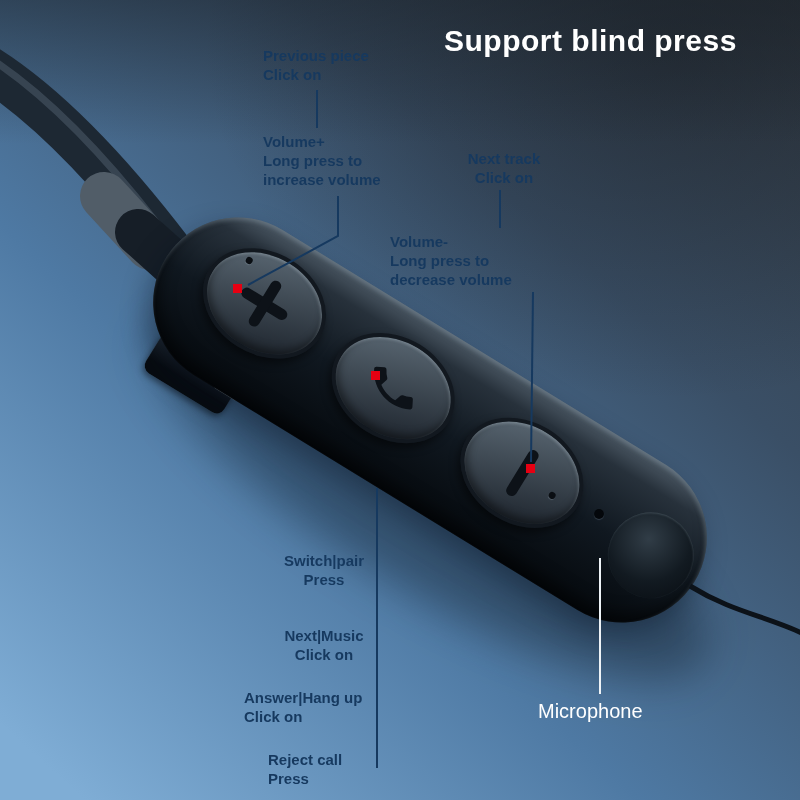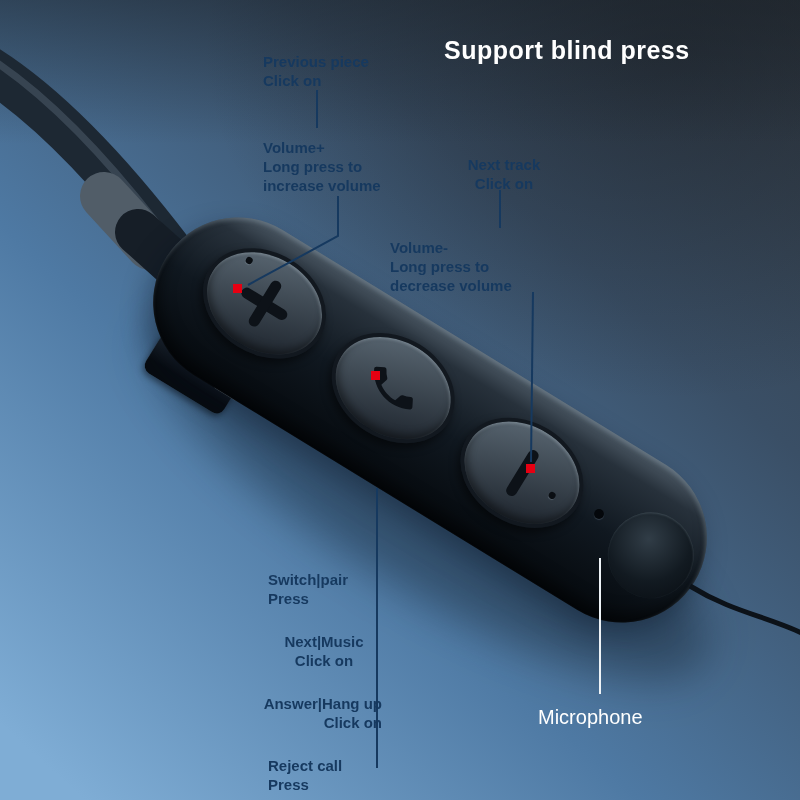--- a/index.html
+++ b/index.html
@@ -58,33 +58,33 @@
   .btn-plus .screw{left:22px;top:15px}
   .btn-minus .screw{left:95px;top:47px}
   .phone-svg{position:absolute;left:50%;top:50%;width:54px;height:54px;margin:-27px 0 0 -27px;
     transform:rotate(-28deg);fill:#0d1218}
   .red-dot{position:absolute;width:9px;height:9px;background:#e60012;z-index:5}
   .rd-plus{left:233px;top:284px}.rd-call{left:371px;top:371px}.rd-minus{left:526px;top:464px}
   .mic-dot{position:absolute;left:594px;top:509px;width:10px;height:10px;border-radius:50%;
     background:#04070b;z-index:5;box-shadow:0 1px 1px rgba(150,170,190,.25)}
   .label{
     position:absolute;color:#16395f;font-size:15px;font-weight:bold;line-height:1.28;
-    white-space:pre-line;z-index:6;margin-top:6px;
+    white-space:pre-line;z-index:6;
   }
   .lbl-prev{left:263px;top:46px}
   .lbl-vplus{left:263px;top:132px}
   .lbl-next{left:448px;top:149px;width:112px;text-align:center}
   .lbl-vminus{left:390px;top:232px;width:146px;}
-  .lbl-switch{left:268px;top:564px;width:112px;}
+  .lbl-switch{left:268px;top:551px;width:112px;text-align:center}
   .lbl-play{left:268px;top:626px;width:112px;text-align:center}
-  .lbl-answer{left:244px;top:688px;width:138px;text-align:right}
+  .lbl-answer{left:244px;top:688px;width:138px;text-align:left}
   .lbl-reject{left:268px;top:750px;width:112px;}
   .lbl-mic{left:538px;top:699px;color:#ffffff;font-size:20px;font-weight:normal;white-space:nowrap}
   .title{
-    position:absolute;left:444px;top:36px;color:#ffffff;font-size:25px;font-weight:800;
+    position:absolute;left:444px;top:24px;color:#ffffff;font-size:30px;font-weight:800;
     letter-spacing:.5px;z-index:6;white-space:nowrap;
   }
 </style>
 </head>
 <body>
 
 <div class="stage">
 
   <div class="shadow"></div>
 

